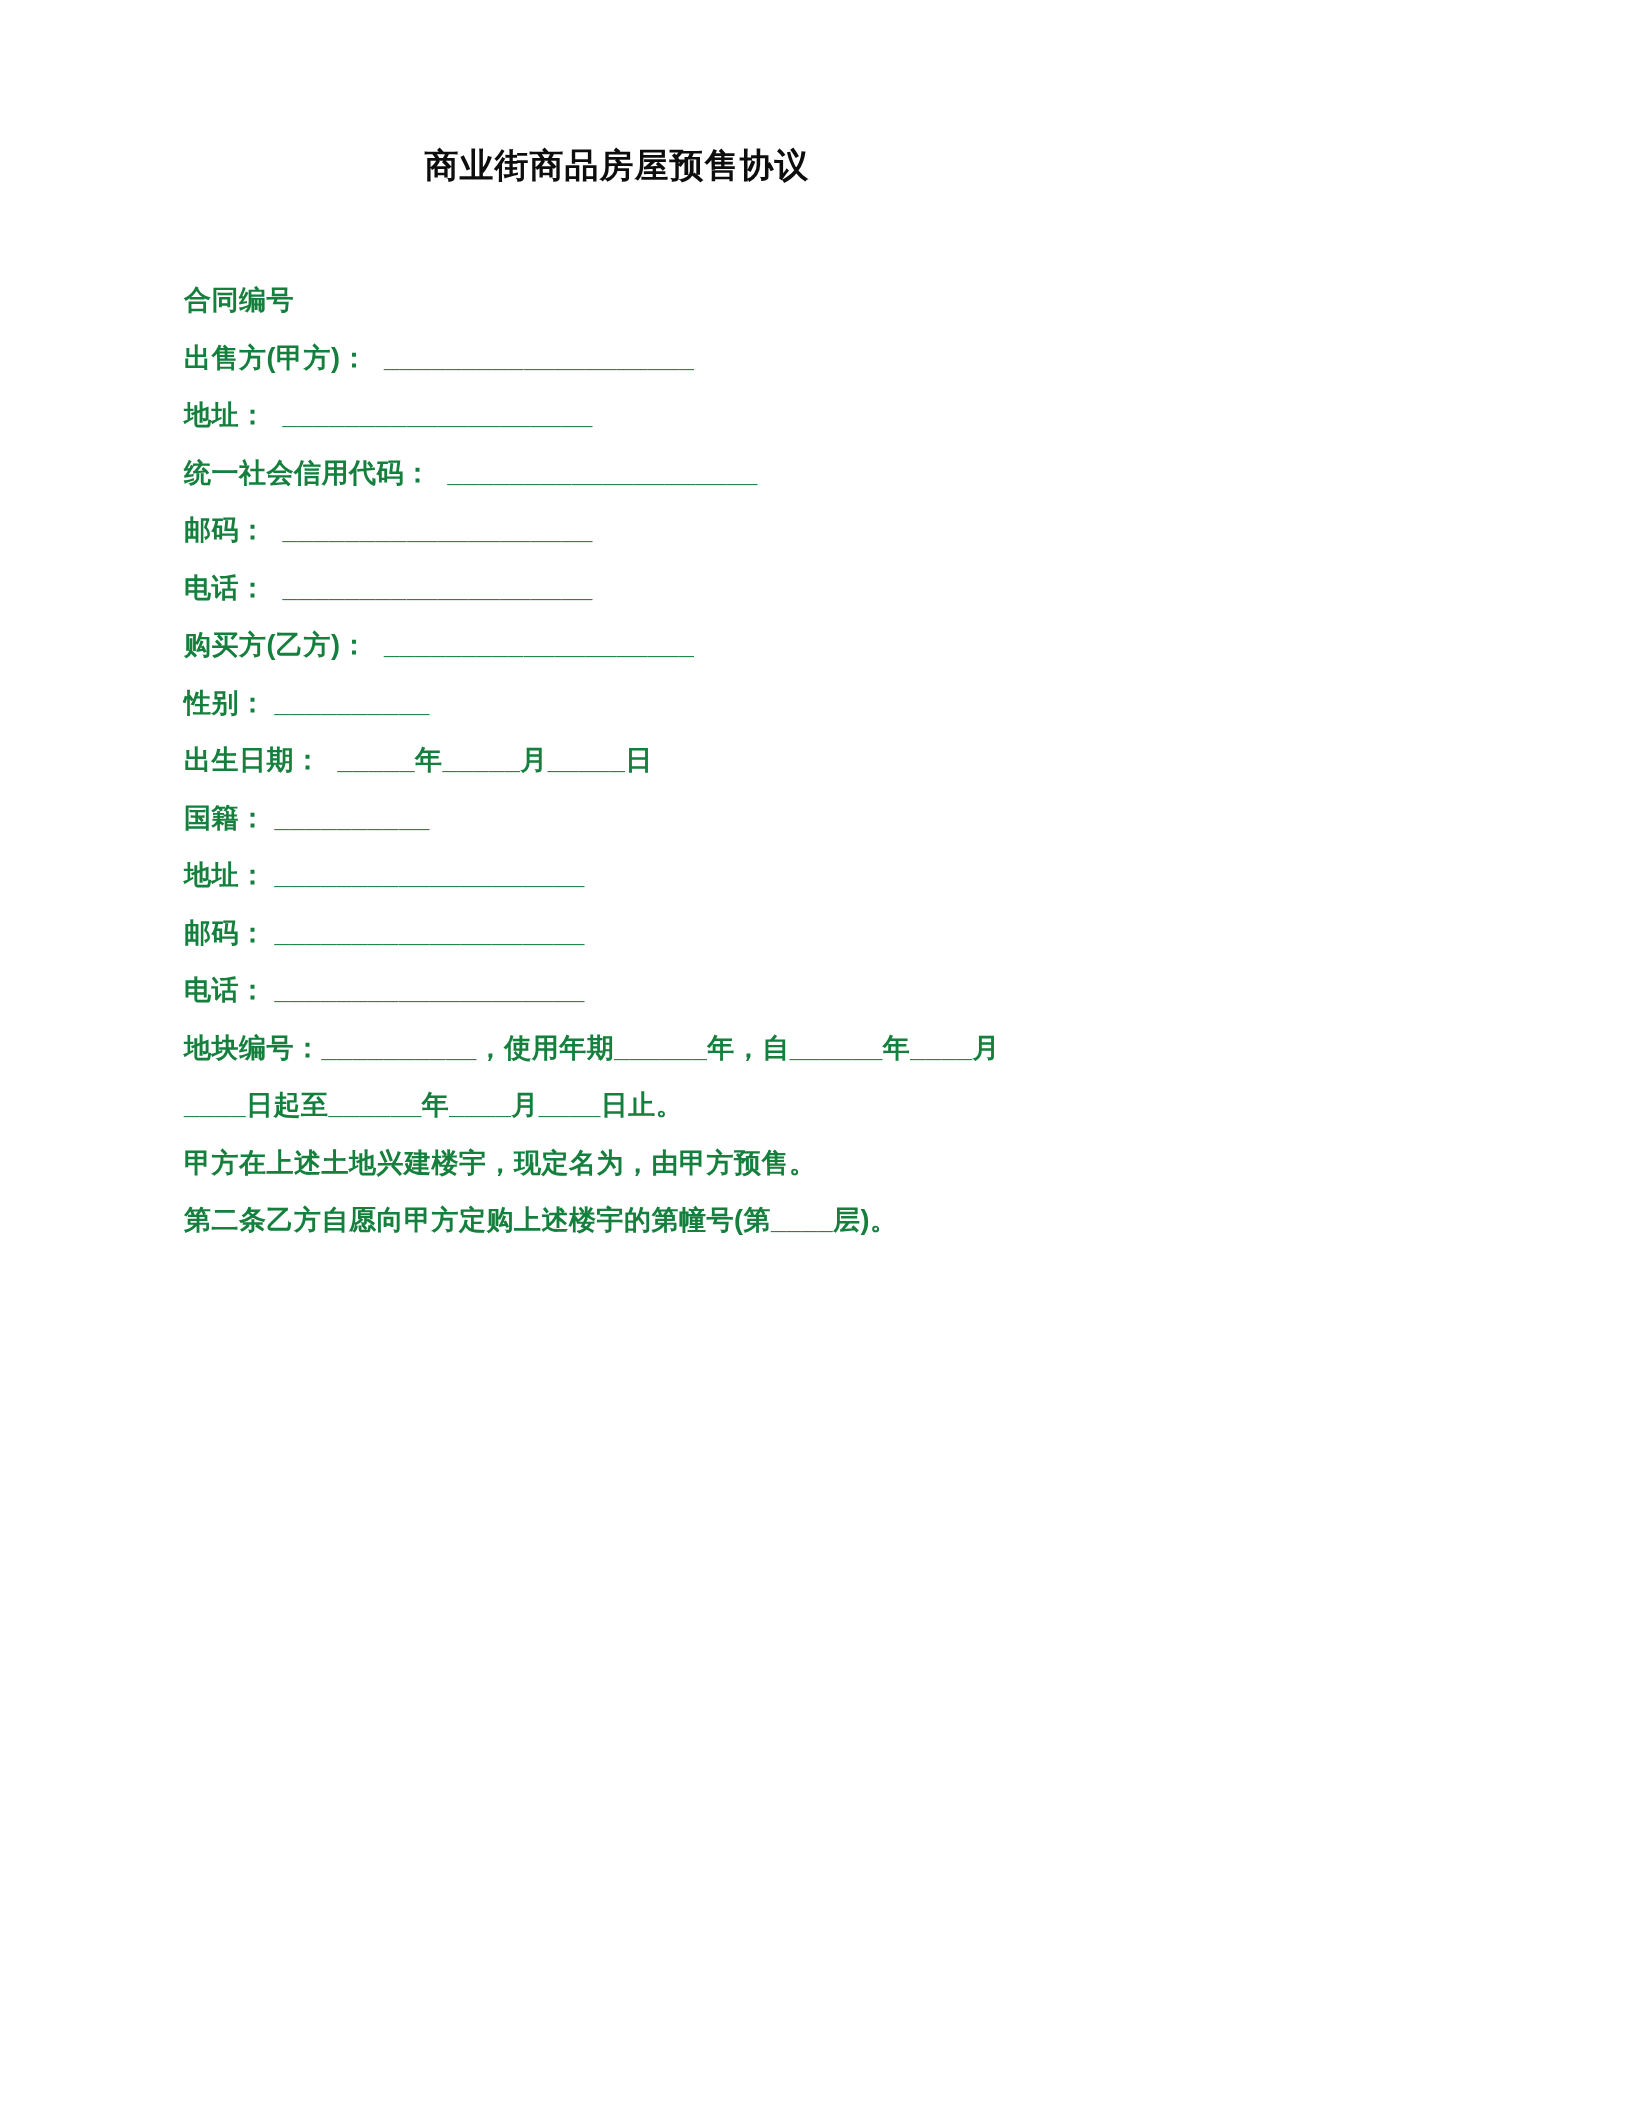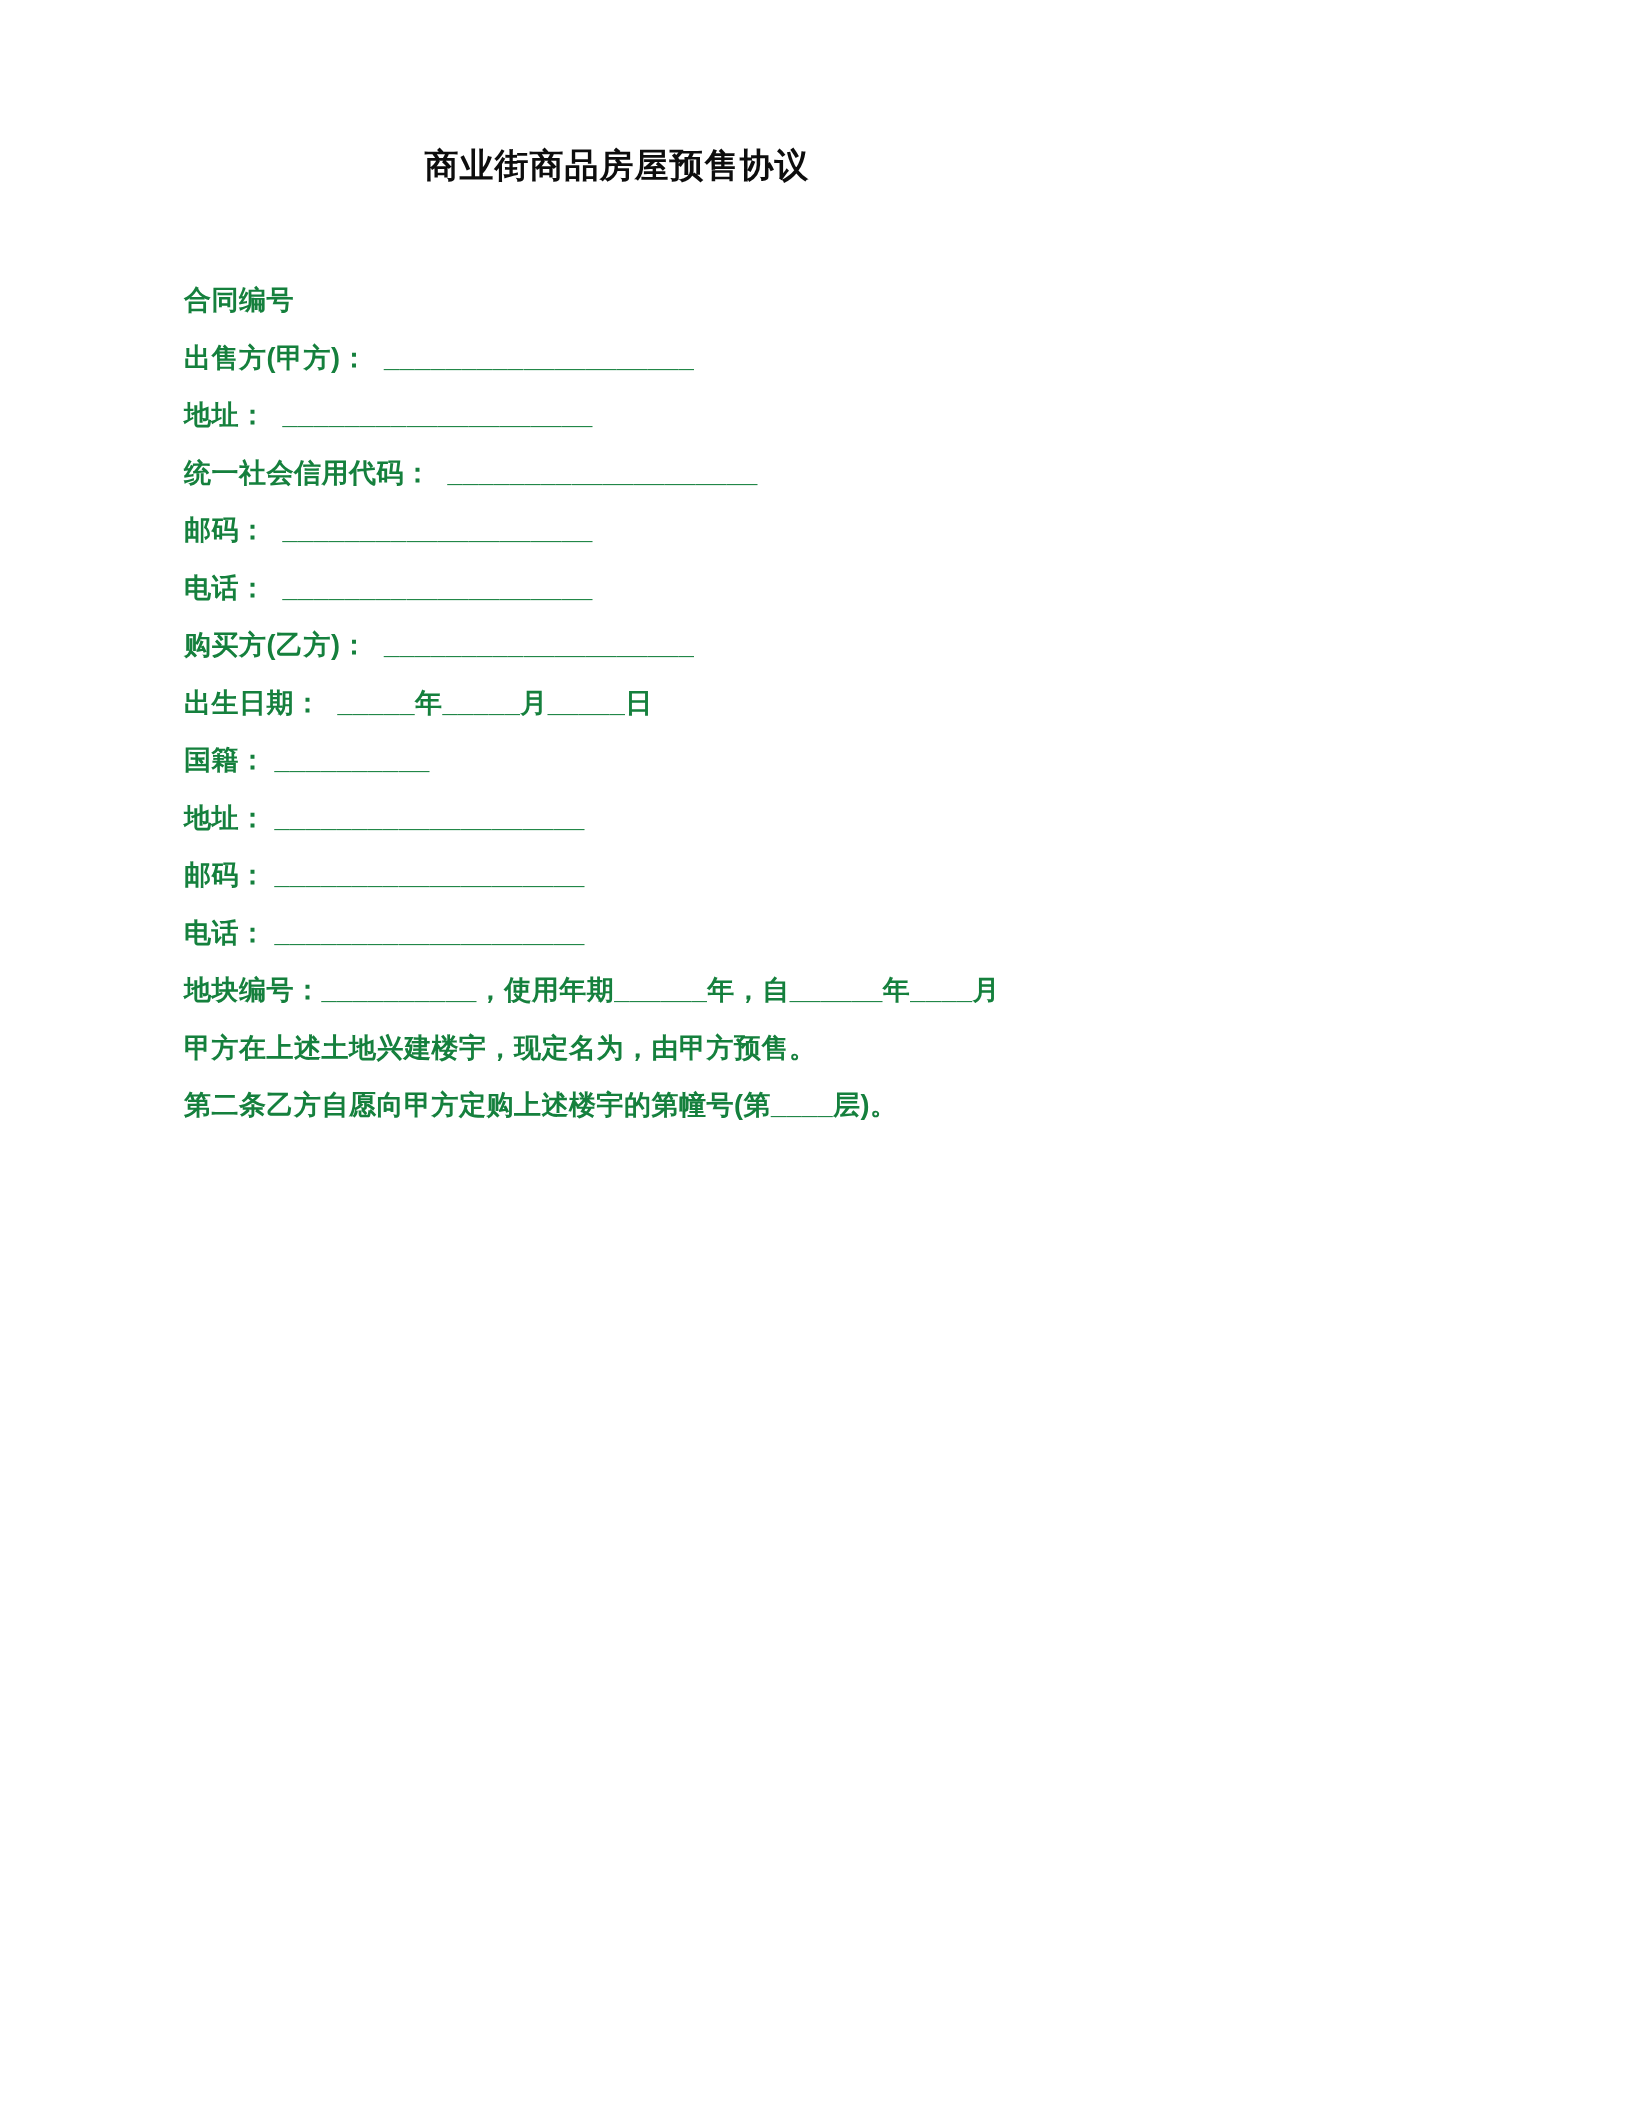--- a/index.html
+++ b/index.html
@@ -55,22 +55,24 @@
   <div class="content">
     <h1 class="doc-title">商业街商品房屋预售协议</h1>
 
     <p class="doc-line">合同编号</p>
     <p class="doc-line">出售方(甲方)：  ____________________</p>
     <p class="doc-line">地址：  ____________________</p>
     <p class="doc-line">统一社会信用代码：  ____________________</p>
     <p class="doc-line">邮码：  ____________________</p>
     <p class="doc-line">电话：  ____________________</p>
     <p class="doc-line">购买方(乙方)：  ____________________</p>
+    <p class="doc-line">性别： __________</p>
     <p class="doc-line">出生日期：  _____年_____月_____日</p>
     <p class="doc-line">国籍： __________</p>
     <p class="doc-line">地址： ____________________</p>
     <p class="doc-line">邮码： ____________________</p>
     <p class="doc-line">电话： ____________________</p>
     <p class="doc-line">地块编号：__________，使用年期______年，自______年____月</p>
+    <p class="doc-line">____日起至______年____月____日止。</p>
     <p class="doc-line">甲方在上述土地兴建楼宇，现定名为，由甲方预售。</p>
     <p class="doc-line">第二条乙方自愿向甲方定购上述楼宇的第幢号(第____层)。</p>
   </div>
 </div>
 
 </body></html>

